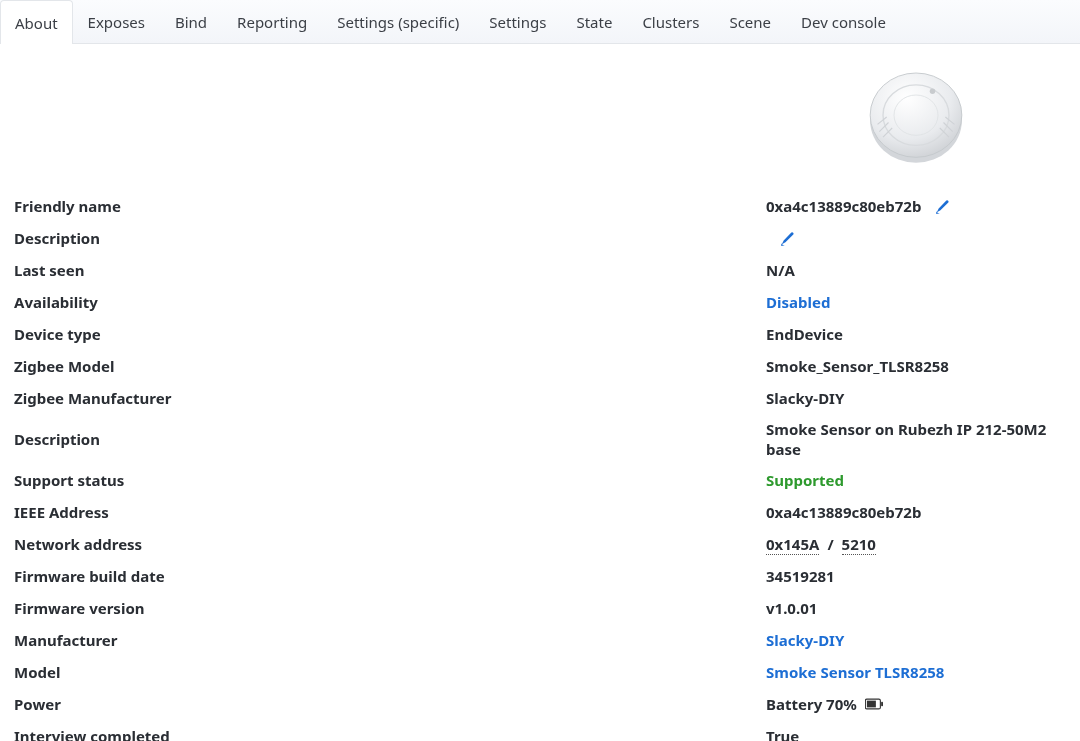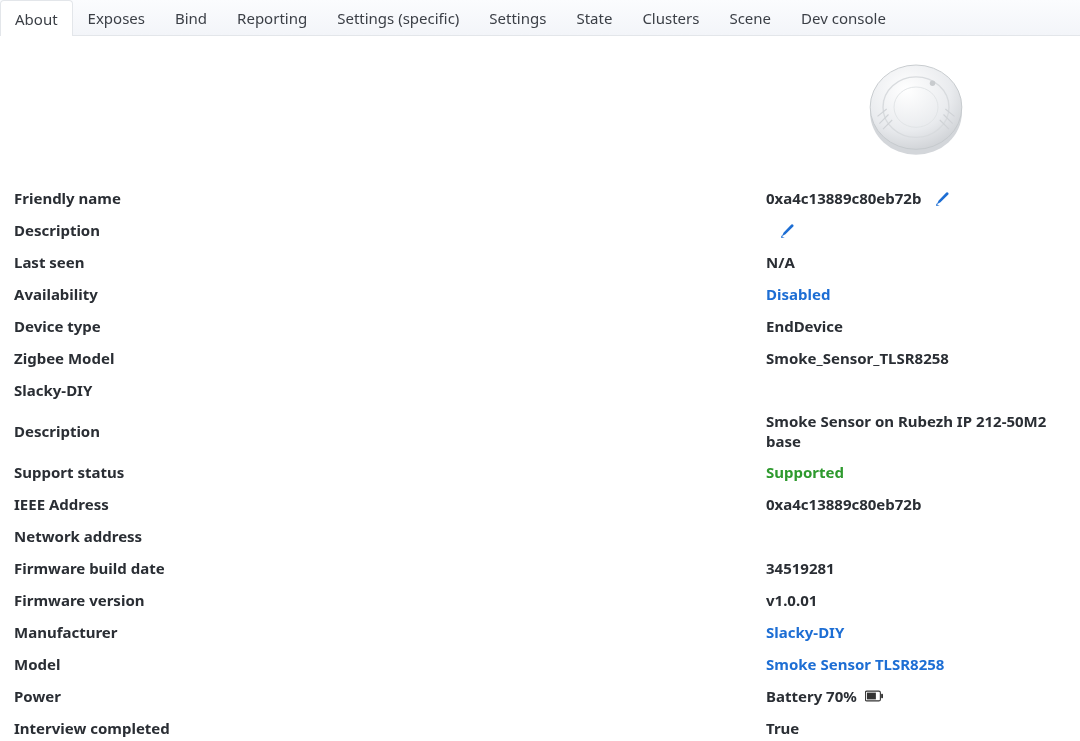--- a/index.html
+++ b/index.html
@@ -7,21 +7,21 @@
     font-family: "Segoe UI", -apple-system, system-ui, sans-serif;
     font-size: 15px;
     color: #212529;
     background: #fff;
     width: 1080px;
   }
   .tabs {
     display: flex;
     background: linear-gradient(#fbfcfe, #f3f5f9);
     border-bottom: 1px solid #e3e6ea;
-    height: 36px;
+    height: 44px;
     align-items: stretch;
   }
   .tab {
     padding: 0 14px;
     display: flex;
     align-items: center;
     color: #3b3f46;
     font-size: 15px;
     cursor: pointer;
     border: 1px solid transparent;
@@ -197,40 +197,46 @@
       <div class="label">Device type</div>
       <div class="value">EndDevice</div>
     </div>
 
     <div class="row">
       <div class="label">Zigbee Model</div>
       <div class="value">Smoke_Sensor_TLSR8258</div>
     </div>
 
     <div class="row">
+      <div class="label">Zigbee Manufacturer</div>
       <div class="value">Slacky-DIY</div>
     </div>
 
     <div class="row">
       <div class="label">Description</div>
       <div class="value">Smoke Sensor on Rubezh IP 212-50M2 base</div>
     </div>
 
     <div class="row">
       <div class="label">Support status</div>
       <div class="value success">Supported</div>
     </div>
 
     <div class="row">
       <div class="label">IEEE Address</div>
       <div class="value">0xa4c13889c80eb72b</div>
     </div>
 
     <div class="row">
       <div class="label">Network address</div>
+      <div class="value">
+        <span class="dotted">0x145A</span>
+          <span> / </span>
+          <span class="dotted">5210</span>
+      </div>
     </div>
 
     <div class="row">
       <div class="label">Firmware build date</div>
       <div class="value">34519281</div>
     </div>
 
     <div class="row">
       <div class="label">Firmware version</div>
       <div class="value">v1.0.01</div>

